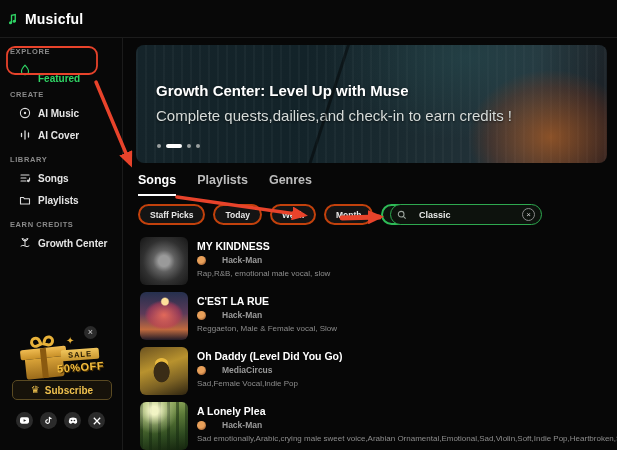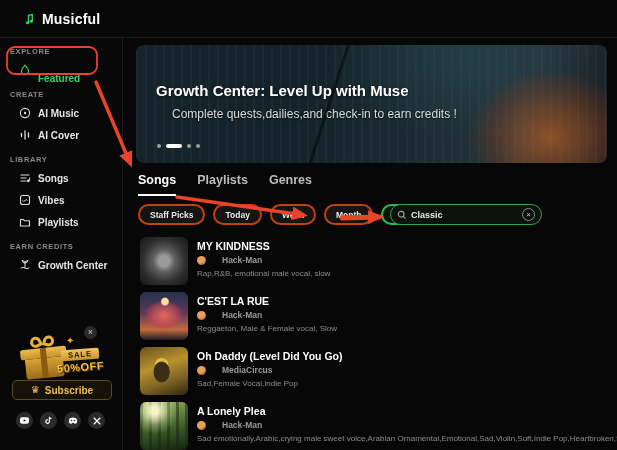--- a/index.html
+++ b/index.html
@@ -2,21 +2,21 @@
 <html><head>
 <meta charset="utf-8">
 <style>
   * { margin:0; padding:0; box-sizing:border-box; }
   html,body { background:#000; }
   body { font-family:"Liberation Sans", sans-serif; }
   .page { position:relative; width:617px; height:450px; background:#070707; overflow:hidden; }
 
   
   .topbar { position:absolute; left:0; top:0; width:617px; height:38px;
-    display:flex; align-items:center; padding-left:24px; gap:6px;
+    display:flex; align-items:center; padding-left:7px; gap:6px;
     border-bottom:1px solid #1c1c1c; background:#080808; }
   .logo-title { color:#fff; font-size:14px; font-weight:bold; letter-spacing:.2px; }
 
   
   .sidebar { position:absolute; left:0; top:38px; width:123px; bottom:0;
     border-right:1px solid #1b1b1b; background:#080808; }
   .sec-label { margin:9px 0 3px 10px; font-size:7.5px; font-weight:bold;
     color:#8a8a8a; letter-spacing:.6px; }
   .side-item { display:flex; align-items:center; gap:7px; height:22px;
     padding-left:19px; cursor:pointer; }
@@ -63,39 +63,39 @@
       radial-gradient(110px 90px at 88% 78%, rgba(225,110,30,.55), rgba(160,60,20,.25) 55%, transparent 75%),
       radial-gradient(200px 120px at 70% 10%, rgba(40,80,85,.5), transparent 70%),
       repeating-linear-gradient(90deg, rgba(255,255,255,.03) 0 2px, transparent 2px 9px),
       linear-gradient(100deg, #15242a 0%, #132329 35%, #1b2b31 60%, #25353c 82%, #1a1f24 100%); }
   .hero::after { content:""; position:absolute; left:40%; top:-10%; width:3px; height:140%;
     background:rgba(0,0,0,.45); transform:rotate(18deg); }
   .hero-badge { position:absolute; left:20px; top:12px; background:#8ee6ab; color:#0d3a20;
     font-size:8.5px; font-weight:bold; padding:3px 11px; border-radius:10px; }
   .hero-title { position:absolute; left:20px; top:37px; color:#fff; font-size:15px;
     font-weight:bold; text-shadow:0 1px 3px rgba(0,0,0,.6); }
-  .hero-sub { position:absolute; left:36px; top:62px; color:#d6dbd9; font-size:12px;
+  .hero-sub { position:absolute; left:20px; top:62px; color:#d6dbd9; font-size:15px;
     text-shadow:0 1px 2px rgba(0,0,0,.6); }
   .dots { position:absolute; left:21px; top:99px; display:flex; align-items:center; gap:5px; }
   .dot { width:4px; height:4px; border-radius:2px; background:#9aa0a0; cursor:pointer; }
   .dot.on { width:16px; background:#fff; }
 
   .tabs { position:absolute; left:15px; top:135px; display:flex; gap:21px; }
   .tab { font-size:12.5px; font-weight:bold; color:#bdbdbd; cursor:pointer; padding-bottom:7px; }
   .tab.on { color:#fff; border-bottom:2.5px solid #fff; }
 
   .pillrow { position:absolute; left:15px; top:166px; display:flex; gap:8px; }
   .pill { height:21px; display:flex; align-items:center; padding:0 10px; border-radius:11px;
     border:2px solid #c2410c; background:#141414; color:#e8e8e8; font-size:8.5px;
     font-weight:bold; white-space:nowrap; cursor:pointer; }
   .pill.on { border-color:#2ebb57; color:#38d66c; background:#0c130d; }
 
   .search { position:absolute; left:267px; top:166px; width:152px; height:21px;
     border:1px solid #2ea84f; border-radius:11px; background:#0d120d;
-    display:flex; align-items:center; padding:0 6px; gap:4px; }
+    display:flex; align-items:center; padding:0 6px; gap:12px; }
   .search input { flex:1; background:transparent; border:none; outline:none; color:#eaeaea;
     font-size:9px; font-weight:bold; font-family:"Liberation Sans",sans-serif; min-width:0; }
   .search-clear { width:13px; height:13px; border-radius:50%; border:1px solid #8a8a8a;
     color:#cfcfcf; font-size:8px; line-height:11px; text-align:center; cursor:pointer; flex:0 0 13px; }
 
   .songlist { position:absolute; left:15px; top:197px; right:10px; }
   .song { position:relative; height:55px; cursor:pointer; }
   .thumb { position:absolute; left:2px; top:2px; width:48px; height:48px; border-radius:6px; }
   .thumb-0 { background:radial-gradient(circle at 50% 50%, #9a9a9a 0 16%, #606060 32%, #303030 62%, #161616 100%); }
   .thumb-1 { background:
@@ -163,27 +163,20 @@
     <div class="side-item">
       <svg class="icon12" viewBox="0 0 12 12">
         <path d="M2 3 h8 M2 6 h5 M2 9 h5" stroke="#dcdcdc" stroke-width="1.1" stroke-linecap="round"></path>
           <circle cx="9.3" cy="8.8" r="1.4" fill="#dcdcdc"></circle>
           <path d="M10.6 8.8 V5.6" stroke="#dcdcdc" stroke-width="1"></path>
       </svg>
       <span class="lbl">Songs</span>
     </div>
     <div class="side-item">
       <svg class="icon12" viewBox="0 0 12 12">
-        <rect x="1.5" y="1.5" width="9" height="9" rx="2" fill="none" stroke="#dcdcdc" stroke-width="1.1"></rect>
-          <path d="M3.5 6.5 q1.2 1.8 2.5 0 t2.5 0" fill="none" stroke="#dcdcdc" stroke-width="1"></path>
-      </svg>
-      <span class="lbl">Vibes</span>
-    </div>
-    <div class="side-item">
-      <svg class="icon12" viewBox="0 0 12 12">
         <path d="M1.5 3.5 h3 l1 1.3 h5 v5.2 h-9 z" fill="none" stroke="#dcdcdc" stroke-width="1.1" stroke-linejoin="round"></path>
       </svg>
       <span class="lbl">Playlists</span>
     </div>
 
     <div class="sec-label">EARN CREDITS</div>
     <div class="side-item">
       <svg class="icon12" viewBox="0 0 12 12">
         <path d="M2 9 q2 -1.5 4 0 q2 1.5 4 0 M6 8.5 V4 M6 4 q-2.5 0 -3 -2.5 q2.8 0 3 2.5 q.2 -2.5 3 -2.5 q-.5 2.5 -3 2.5" fill="none" stroke="#dcdcdc" stroke-width="1" stroke-linecap="round"></path>
       </svg>

